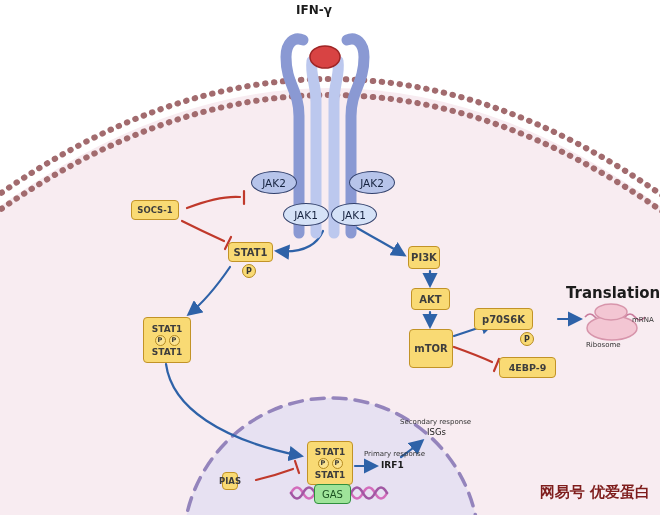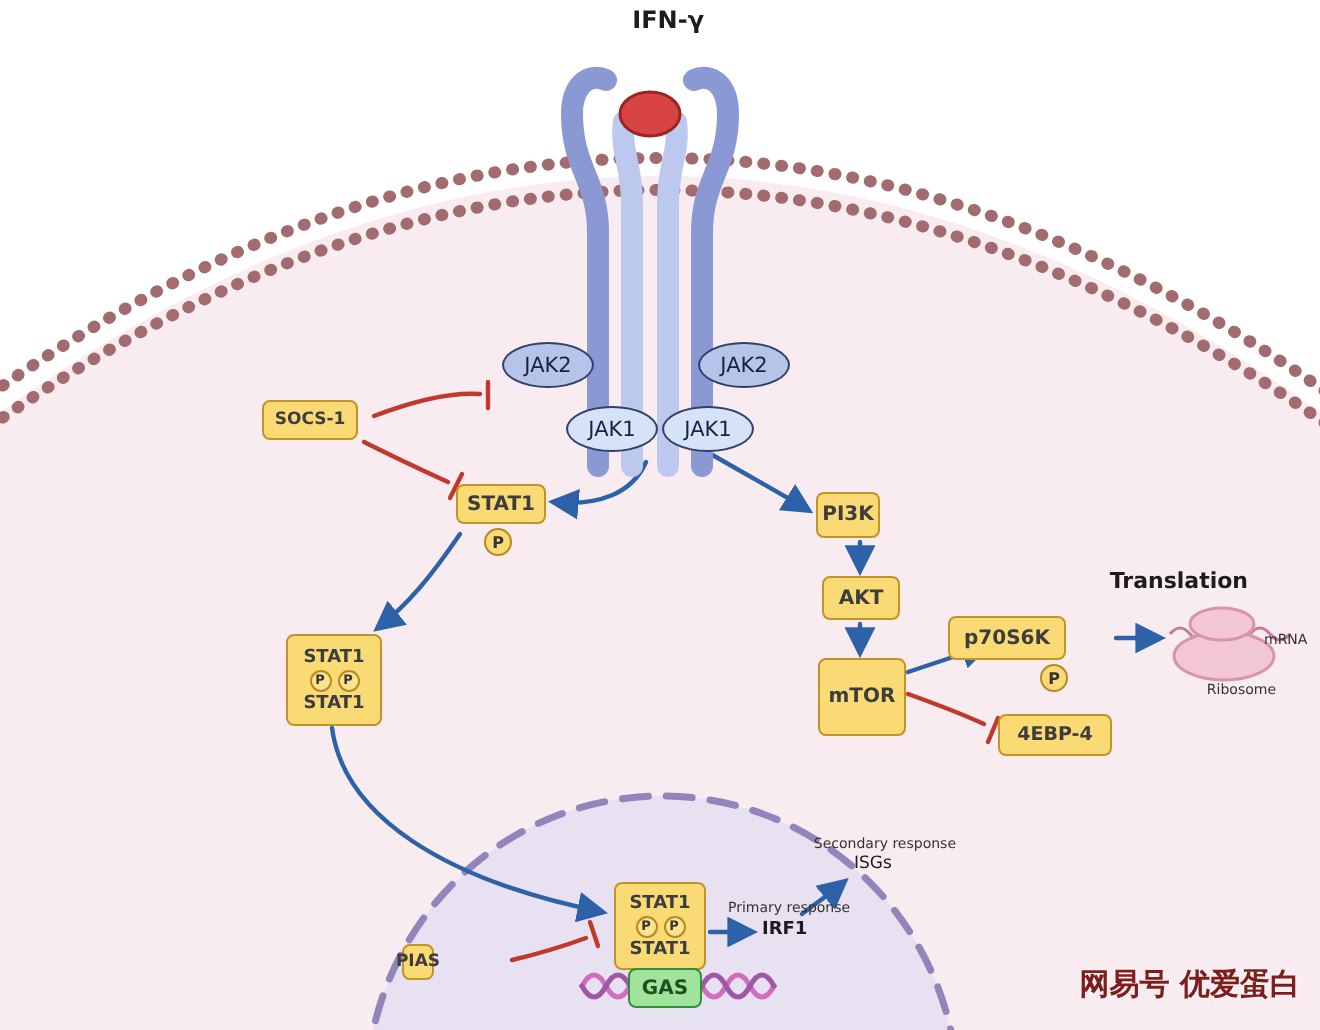--- a/index.html
+++ b/index.html
@@ -1,24 +1,24 @@
 <!DOCTYPE html>
 <html><head>
 <meta charset="utf-8">
 <style>
   *{margin:0;padding:0;box-sizing:border-box}
   html,body{width:660px;height:515px}
   body{position:relative;font-family:"DejaVu Sans","Liberation Sans",sans-serif;background:#fff;overflow:hidden}
   svg.stage{position:absolute;left:0;top:0;z-index:1}
   .lbl{position:absolute;z-index:2;color:#1c1c1c;line-height:1.15}
-  .center{text-align:right}
+  .center{text-align:left}
   .ybox{position:absolute;z-index:2;background:#f9da74;border:1.5px solid #c29327;border-radius:4px;
         display:flex;align-items:center;justify-content:center;font-weight:bold;color:#3d3d3d}
   .gbox{position:absolute;z-index:2;background:#9fe49a;border:1.5px solid #2f8f3e;border-radius:4px;
-        display:flex;align-items:center;justify-content:center;font-weight:bold;color:#1c5222}
+        display:flex;align-items:center;justify-content:center;font-weight:normal;color:#1c5222}
   .jak{position:absolute;z-index:2;border-radius:50%;display:flex;align-items:center;justify-content:center;
        font-weight:normal;font-size:10.5px;color:#16233f;border:1.5px solid #32406b}
   .jak2{background:#b7c4ea}
   .jak1{background:#d5e2f7}
   .pc{position:absolute;z-index:3;border-radius:50%;background:#f9da74;border:1.3px solid #b58a20;
       display:flex;align-items:center;justify-content:center;font-weight:bold;font-size:8px;color:#333}
   .dimer{flex-direction:column;gap:1px;padding:2px;font-size:9px}
   .prow{display:flex;gap:3px}
   .pci{width:11px;height:11px;border-radius:50%;background:#fbe390;border:1px solid #b58a20;
        display:flex;align-items:center;justify-content:center;font-size:6.5px;font-weight:bold;color:#333}
@@ -108,37 +108,37 @@
     <span class="pci">P</span>
   </span>
   <span>STAT1</span>
 </div>
 
 <div class="ybox" style="left:408px;top:246px;width:32px;height:23px;font-size:10px">PI3K</div>
 <div class="ybox" style="left:411px;top:288px;width:39px;height:22px;font-size:10px">AKT</div>
 <div class="ybox" style="left:409px;top:329px;width:44px;height:39px;font-size:10px">mTOR</div>
 <div class="ybox" style="left:474px;top:308px;width:59px;height:22px;font-size:10px">p70S6K</div>
 <div class="pc" style="left:520px;top:332px;width:14px;height:14px">P</div>
-<div class="ybox" style="left:499px;top:357px;width:57px;height:21px;font-size:9.5px">4EBP-4</div>
+<div class="ybox" style="left:499px;top:357px;width:57px;height:21px;font-size:9.5px">4EBP-9</div>
 
-<div class="lbl center" style="left:548px;top:285px;width:76px;font-size:11px;font-weight:bold">Translation</div>
+<div class="lbl center" style="left:566px;top:285px;width:76px;font-size:15px;font-weight:bold">Translation</div>
 <div class="lbl tiny" style="left:632px;top:316px">mRNA</div>
 <div class="lbl tiny center" style="left:586px;top:341px;width:52px">Ribosome</div>
 
 <div class="ybox dimer" style="left:307px;top:441px;width:46px;height:44px">
   <span>STAT1</span>
   <span class="prow">
     <span class="pci">P</span>
     <span class="pci">P</span>
   </span>
   <span>STAT1</span>
 </div>
 
 <div class="gbox" style="left:314px;top:484px;width:37px;height:20px;font-size:10px">GAS</div>
 
-<div class="ybox" style="left:201px;top:472px;width:16px;height:18px;font-size:8.5px">PIAS</div>
+<div class="ybox" style="left:222px;top:472px;width:16px;height:18px;font-size:8.5px">PIAS</div>
 
 <div class="lbl tiny" style="left:364px;top:450px;width:64px">Primary response</div>
 <div class="lbl" style="left:381px;top:460px;font-size:9px;font-weight:bold">IRF1</div>
 <div class="lbl tiny center" style="left:400px;top:418px;width:78px">Secondary response</div>
 <div class="lbl" style="left:427px;top:428px;font-size:8.5px;font-weight:normal">ISGs</div>
 
 <div class="watermark">网易号 优爱蛋白</div>
 
 </body></html>

